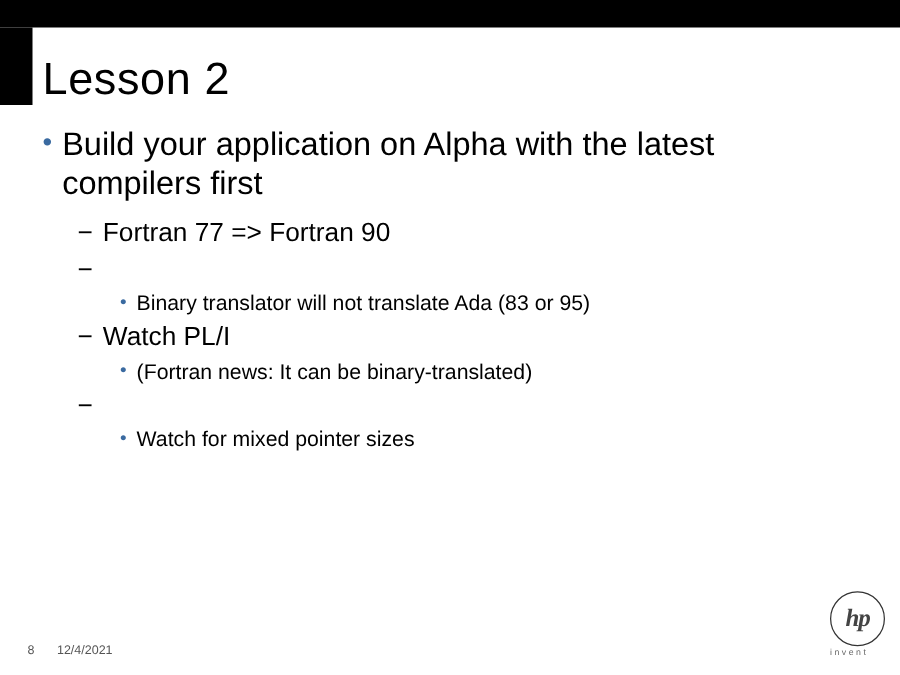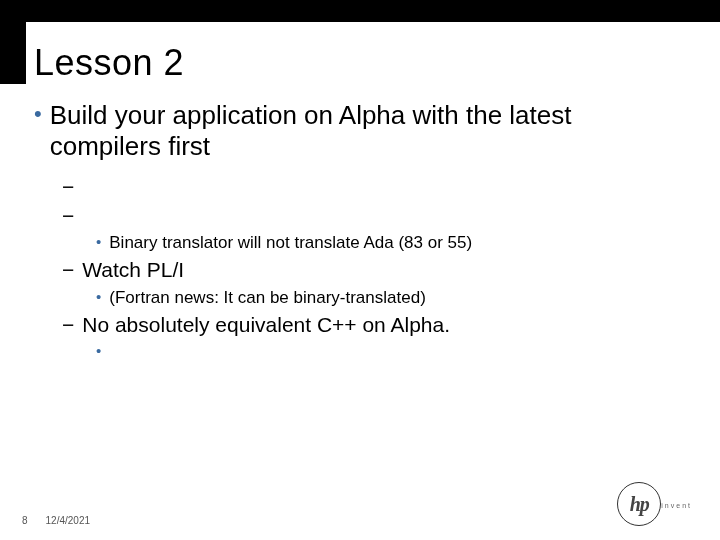--- a/index.html
+++ b/index.html
@@ -77,25 +77,24 @@
     position: absolute;
     left: 22px;
     bottom: 14px;
     font-size: 10px;
     color: #555;
     display: flex;
     gap: 18px;
   }
   .logo {
     position: absolute;
-    right: 28px;
+    right: 12px;
     bottom: 14px;
     display: flex;
-    flex-direction: row;
-    align-items: center;
+    flex-direction: column;
   }
   .hp-mark {
     width: 44px; height: 44px;
     border: 1.5px solid #333;
     border-radius: 50%;
     display: flex;
     align-items: center;
     justify-content: center;
     font-family: Georgia, 'Times New Roman', serif;
     font-style: italic;
@@ -122,45 +121,46 @@
 
   <div class="content">
 
     <div class="l1">
       <span class="bullet">•</span>
       <span>Build your application on Alpha with the latest compilers first</span>
     </div>
 
     <div class="l2">
       <span class="dash">−</span>
+      <span>Fortran 77 =&gt; Fortran 90</span>
     </div>
 
     <div class="l2">
       <span class="dash">−</span>
     </div>
     <div class="l3">
       <span class="dot">•</span>
-      <span>Binary translator will not translate Ada (83 or 55)</span>
+      <span>Binary translator will not translate Ada (83 or 95)</span>
     </div>
 
     <div class="l2">
       <span class="dash">−</span>
       <span>Watch PL/I</span>
     </div>
     <div class="l3">
       <span class="dot">•</span>
       <span>(Fortran news: It can be binary-translated)</span>
     </div>
 
     <div class="l2">
       <span class="dash">−</span>
-      <span>No absolutely equivalent C++ on Alpha.</span>
     </div>
     <div class="l3">
       <span class="dot">•</span>
+      <span>Watch for mixed pointer sizes</span>
     </div>
 
   </div>
 
   <div class="footer">
     <span>8</span>
     <span>12/4/2021</span>
   </div>
 
   <div class="logo">

